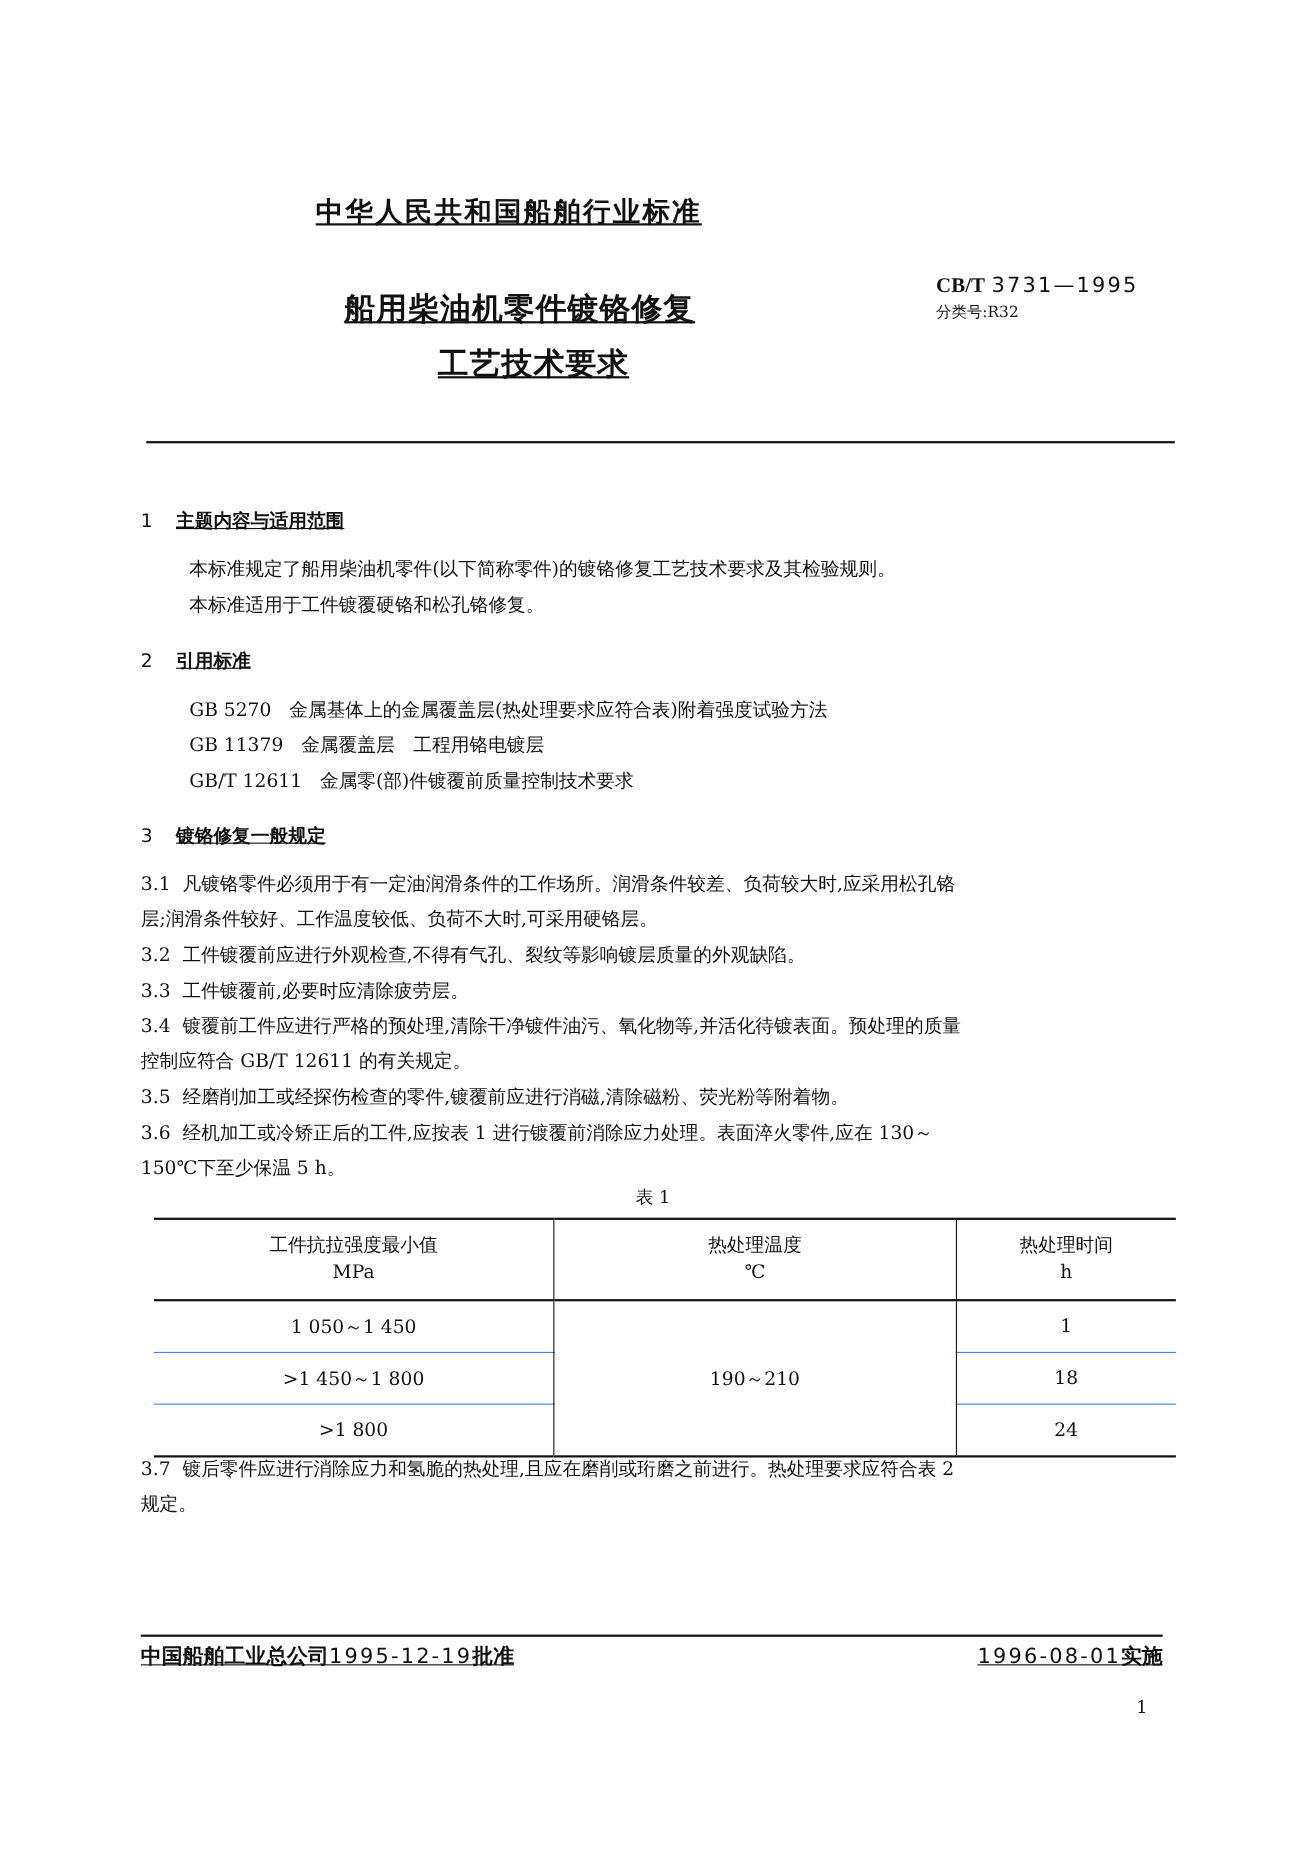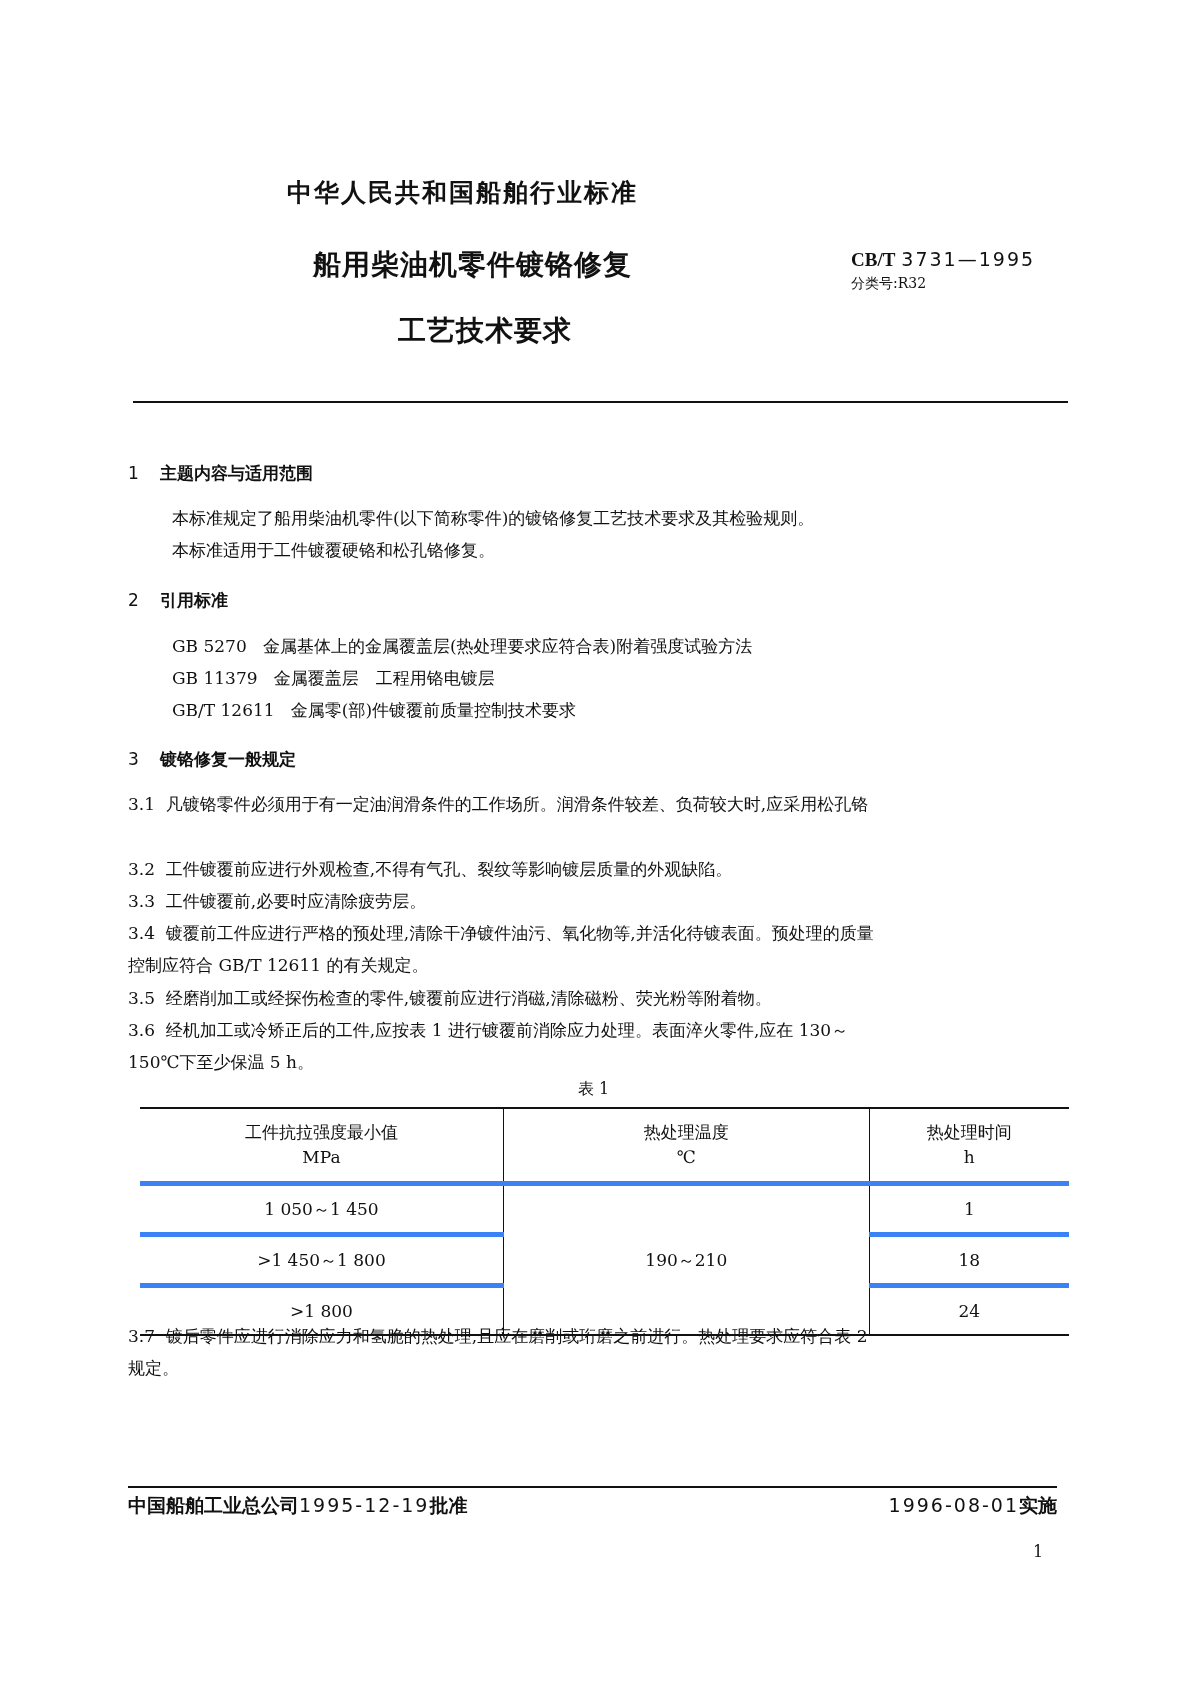--- a/index.html
+++ b/index.html
@@ -1,40 +1,40 @@
 <!DOCTYPE html>
 <html><head>
 <meta charset="utf-8">
 <style>
   html, body { margin: 0; padding: 0; background: #ffffff; }
   body { width: 1191px; height: 1684px; position: relative; overflow: hidden;
          font-family: "DejaVu Serif", "Liberation Serif", serif; color: #111; }
   .abs { position: absolute; }
-  .sans { font-family: "DejaVu Sans", "Liberation Sans", sans-serif; }
+  .sans { font-family: "DejaVu Sans", "Liberation Sans", sans-serif; text-decoration: underline; }
   .serif { font-family: "DejaVu Serif", "Liberation Serif", serif; }
 
   .org-title { left: 287px; top: 176px; font-size: 25px; font-weight: bold; letter-spacing: 2px; }
-  .doc-title-1 { left: 313px; top: 246px; font-size: 28px; font-weight: bold; letter-spacing: 1px; }
+  .doc-title-1 { left: 313px; top: 262px; font-size: 28px; font-weight: bold; letter-spacing: 1px; }
   .doc-title-2 { left: 398px; top: 312px; font-size: 28px; font-weight: bold; letter-spacing: 1px; }
   .std-code { left: 851px; top: 248px; font-size: 19px; white-space: nowrap; }
   .std-code .cb { font-family: "Liberation Serif", serif; font-weight: bold; }
   .std-code .num { font-family: "DejaVu Sans", sans-serif; letter-spacing: 2px; margin-left: 6px; }
   .std-class { left: 851px; top: 275px; font-size: 14px; }
 
   .rule { background: #111; height: 2px; }
 
   .h-sec { font-size: 17px; font-weight: bold; }
   .h-sec .num { display: inline-block; width: 32px; font-weight: normal; }
   .para { font-size: 17px; line-height: 32px; }
 
   table.t1 { position: absolute; left: 140px; top: 1107px; width: 929px;
              border-collapse: collapse; font-size: 17px; }
   table.t1 td, table.t1 th { text-align: center; font-weight: normal; }
   table.t1 thead th { height: 70px; border-top: 2px solid #111; border-bottom: 2px solid #111; line-height: 25px; }
-  table.t1 tbody td { height: 44px; border-top: 5px solid #3b82f6; }
+  table.t1 tbody td { height: 44px; border-top: 1px solid #3b82f6; }
   table.t1 tbody tr:last-child td { border-bottom: 2px solid #111; }
   table.t1 .c1 { width: 364px; }
   table.t1 .c2 { width: 366px; border-left: 1px solid #111; border-right: 1px solid #111; }
   table.t1 .c3 { width: 199px; }
 
   .footer-left { left: 128px; top: 1493px; font-size: 19px; font-weight: bold; }
   .footer-right { right: 134px; top: 1493px; font-size: 19px; font-weight: bold; }
   .footer-left .date, .footer-right .date { font-weight: normal; letter-spacing: 2px; margin-top: 40px; }
   .page-num { left: 1033px; top: 1542px; font-size: 16px; }
 </style>
@@ -69,20 +69,21 @@
 <div class="abs para" style="left:172px; top:694px;">
   <span>GB/T 12611</span>&nbsp;&nbsp;&nbsp;<span>金属零(部)件镀覆前质量控制技术要求</span>
 </div>
 
 <div class="abs sans h-sec" style="left:128px; top:748px;">
   <span class="num">3</span><span>镀铬修复一般规定</span>
 </div>
 
 <div class="abs para" style="left:128px; top:788px;">
   <span>3.1</span>&nbsp;&nbsp;<span>凡镀铬零件必须用于有一定油润滑条件的工作场所。润滑条件较差、负荷较大时,应采用松孔铬</span><br>
+  <span>层;润滑条件较好、工作温度较低、负荷不大时,可采用硬铬层。</span>
 </div>
 <div class="abs para" style="left:128px; top:853px;">
   <span>3.2</span>&nbsp;&nbsp;<span>工件镀覆前应进行外观检查,不得有气孔、裂纹等影响镀层质量的外观缺陷。</span>
 </div>
 <div class="abs para" style="left:128px; top:885px;">
   <span>3.3</span>&nbsp;&nbsp;<span>工件镀覆前,必要时应清除疲劳层。</span>
 </div>
 <div class="abs para" style="left:128px; top:917px;">
   <span>3.4</span>&nbsp;&nbsp;<span>镀覆前工件应进行严格的预处理,清除干净镀件油污、氧化物等,并活化待镀表面。预处理的质量</span><br>
   <span>控制应符合 GB/T 12611 的有关规定。</span>

